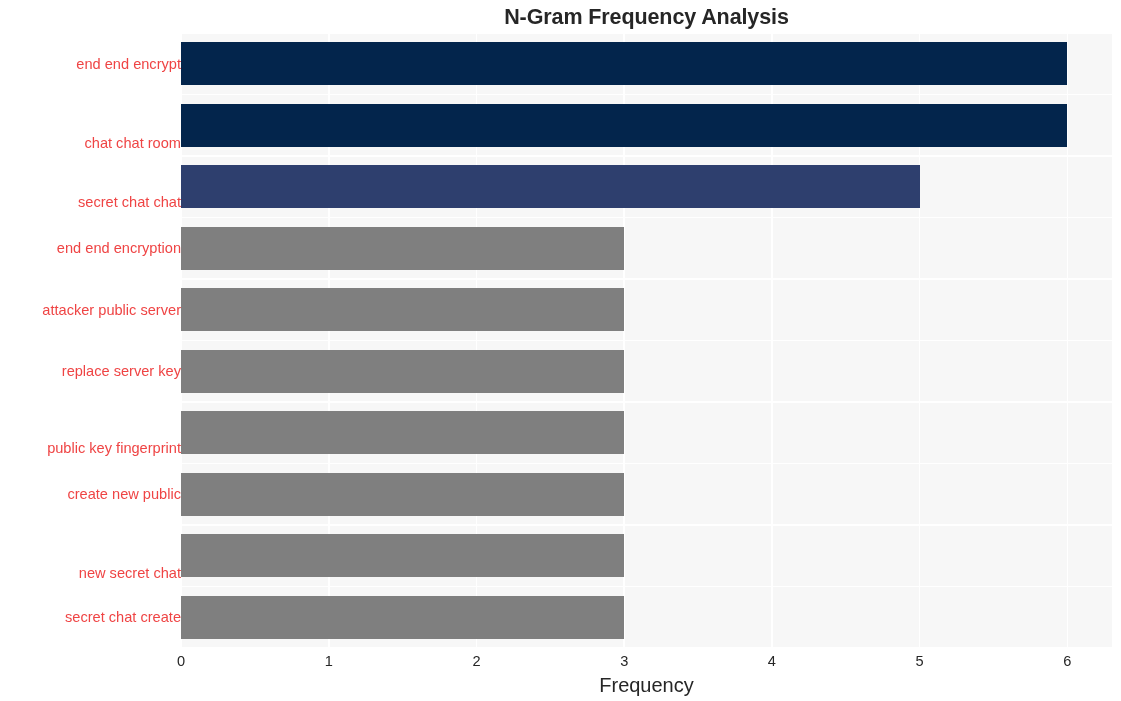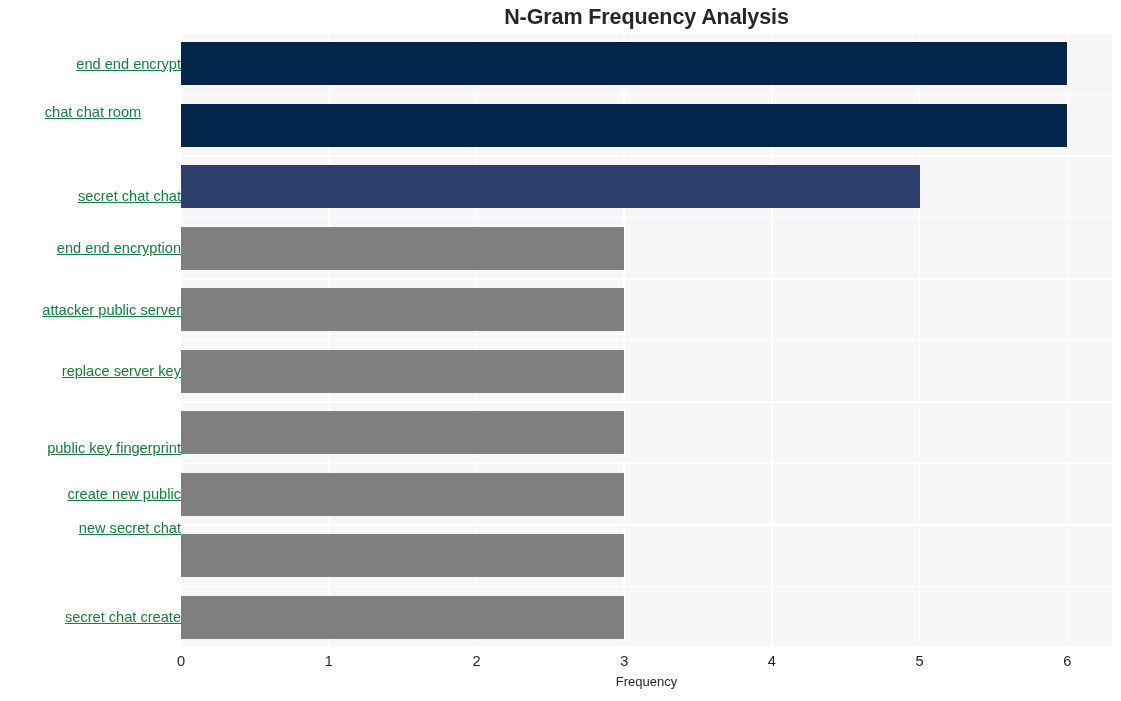--- a/index.html
+++ b/index.html
@@ -62,24 +62,23 @@
     position: absolute;
     left: 0;
   }
   
   .ytick {
     position: absolute;
     right: 0;
     width: 176px;
     text-align: right;
     font-size: 14.6px;
-    color: #15803d;
+    color: #ef4444;
     white-space: nowrap;
     transform: translateY(-50%);
-    text-decoration: underline;
   }
   #ytick-layer {
     position: absolute;
     left: 0;
     top: 33px;
     width: 181px;
     height: 615px;
   }
   
   #xtick-layer {
@@ -97,21 +96,21 @@
     transform: translateX(-50%);
     white-space: nowrap;
   }
   
   #xaxis-label {
     position: absolute;
     left: 181px;
     top: 674px;
     width: 931px;
     text-align: center;
-    font-size: 13px;
+    font-size: 20px;
     color: #262626;
     white-space: nowrap;
   }
 </style>
 </head>
 <body>
 
 <div id="figure">
 
   <div id="chart-title">N-Gram Frequency Analysis</div>
@@ -146,28 +145,28 @@
         <div class="bar" style="top: 316.725px; width: 443.193px; height: 43.05px; background: rgb(127, 127, 127);"></div>
         <div class="bar" style="top: 378.225px; width: 443.193px; height: 43.05px; background: rgb(127, 127, 127);"></div>
         <div class="bar" style="top: 439.725px; width: 443.193px; height: 43.05px; background: rgb(127, 127, 127);"></div>
         <div class="bar" style="top: 501.225px; width: 443.193px; height: 43.05px; background: rgb(127, 127, 127);"></div>
         <div class="bar" style="top: 562.725px; width: 443.193px; height: 43.05px; background: rgb(127, 127, 127);"></div>
       </div>
   </div>
 
   <div id="ytick-layer">
       <div class="ytick" style="top: 30.75px;">end end encrypt</div>
-      <div class="ytick" style="top: 79px; text-align: center;">chat chat room</div>
-      <div class="ytick" style="top: 163px;">secret chat chat</div>
+      <div class="ytick" style="top: 110px;">chat chat room</div>
+      <div class="ytick" style="top: 169px;">secret chat chat</div>
       <div class="ytick" style="top: 215.25px;">end end encryption</div>
       <div class="ytick" style="top: 276.75px;">attacker public server</div>
       <div class="ytick" style="top: 338.25px;">replace server key</div>
       <div class="ytick" style="top: 415px;">public key fingerprint</div>
       <div class="ytick" style="top: 461.25px;">create new public</div>
-      <div class="ytick" style="top: 495px;">new secret chat</div>
+      <div class="ytick" style="top: 540px;">new secret chat</div>
       <div class="ytick" style="top: 584.25px;">secret chat create</div>
     </div>
 
   <div id="xtick-layer">
       <div class="xtick" style="left: 0px;">0</div>
       <div class="xtick" style="left: 147.731px;">1</div>
       <div class="xtick" style="left: 295.462px;">2</div>
       <div class="xtick" style="left: 443.193px;">3</div>
       <div class="xtick" style="left: 590.924px;">4</div>
       <div class="xtick" style="left: 738.654px;">5</div>

